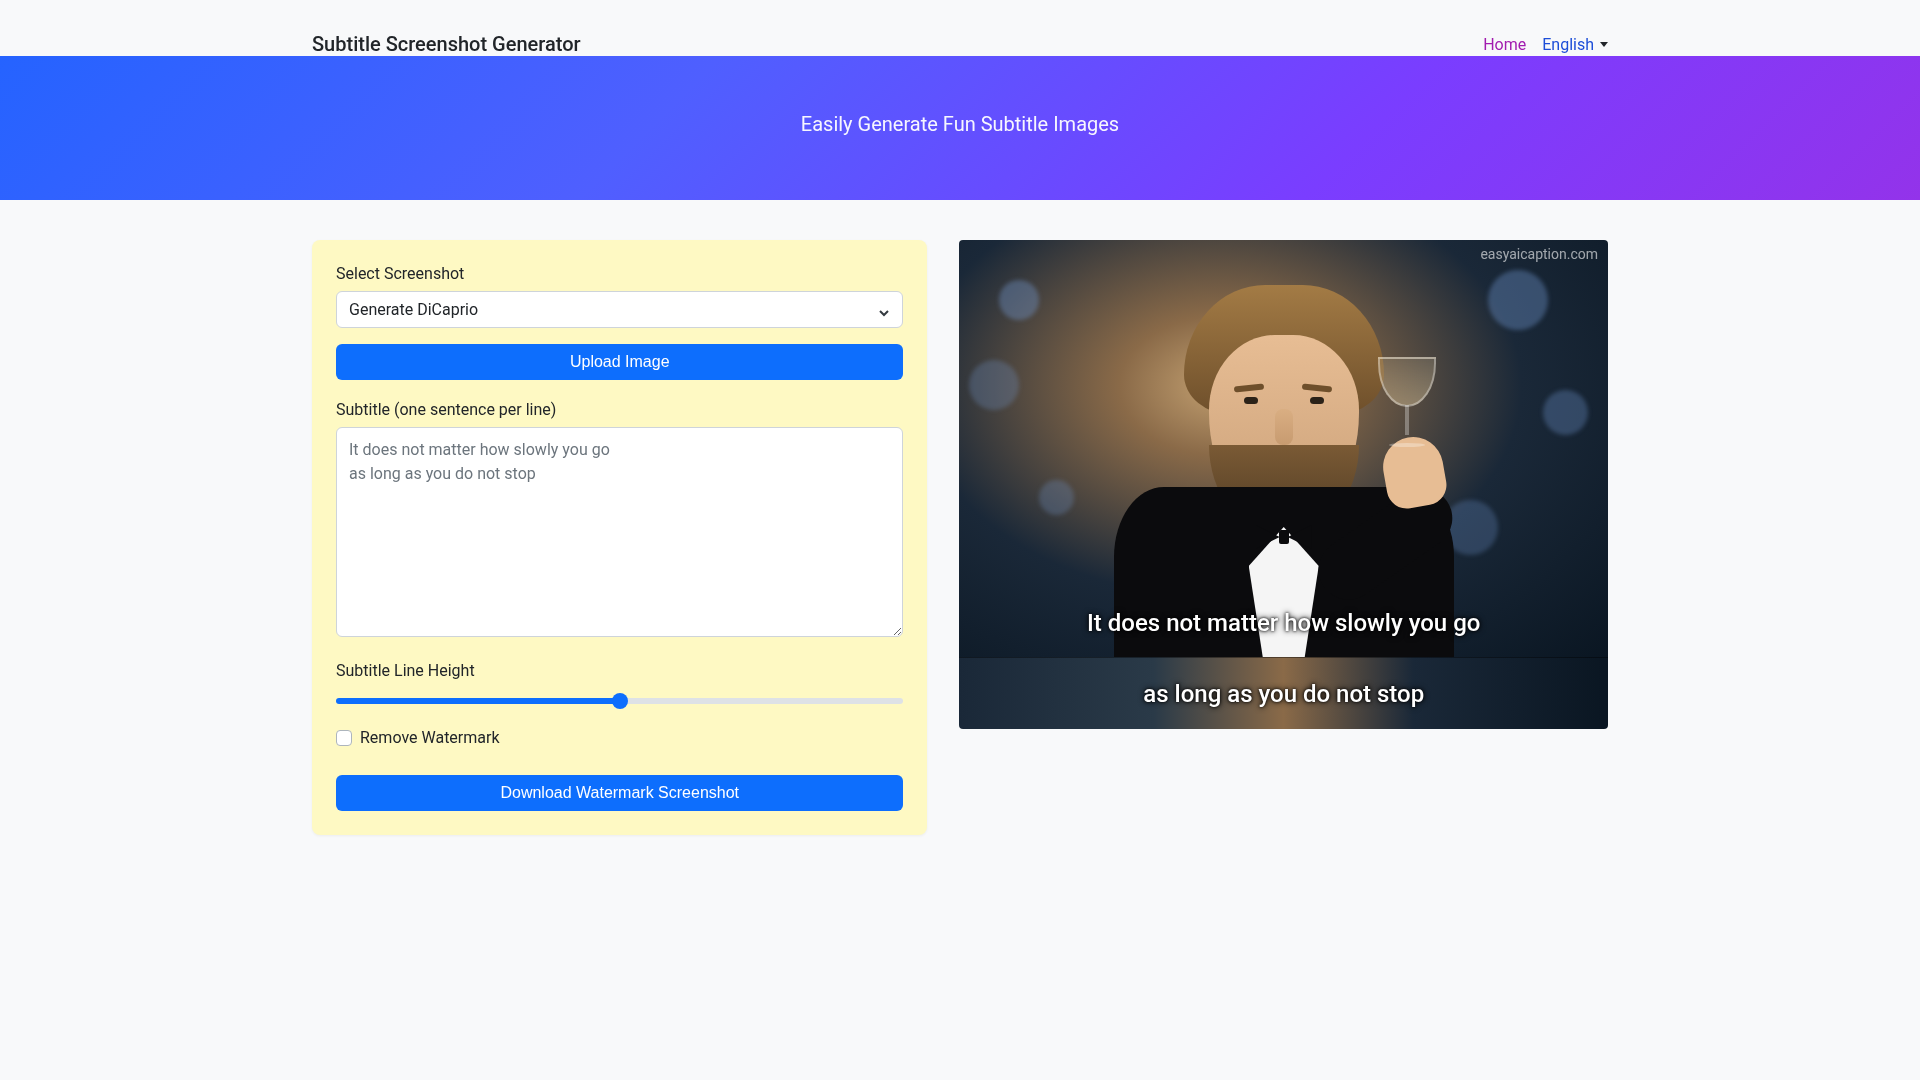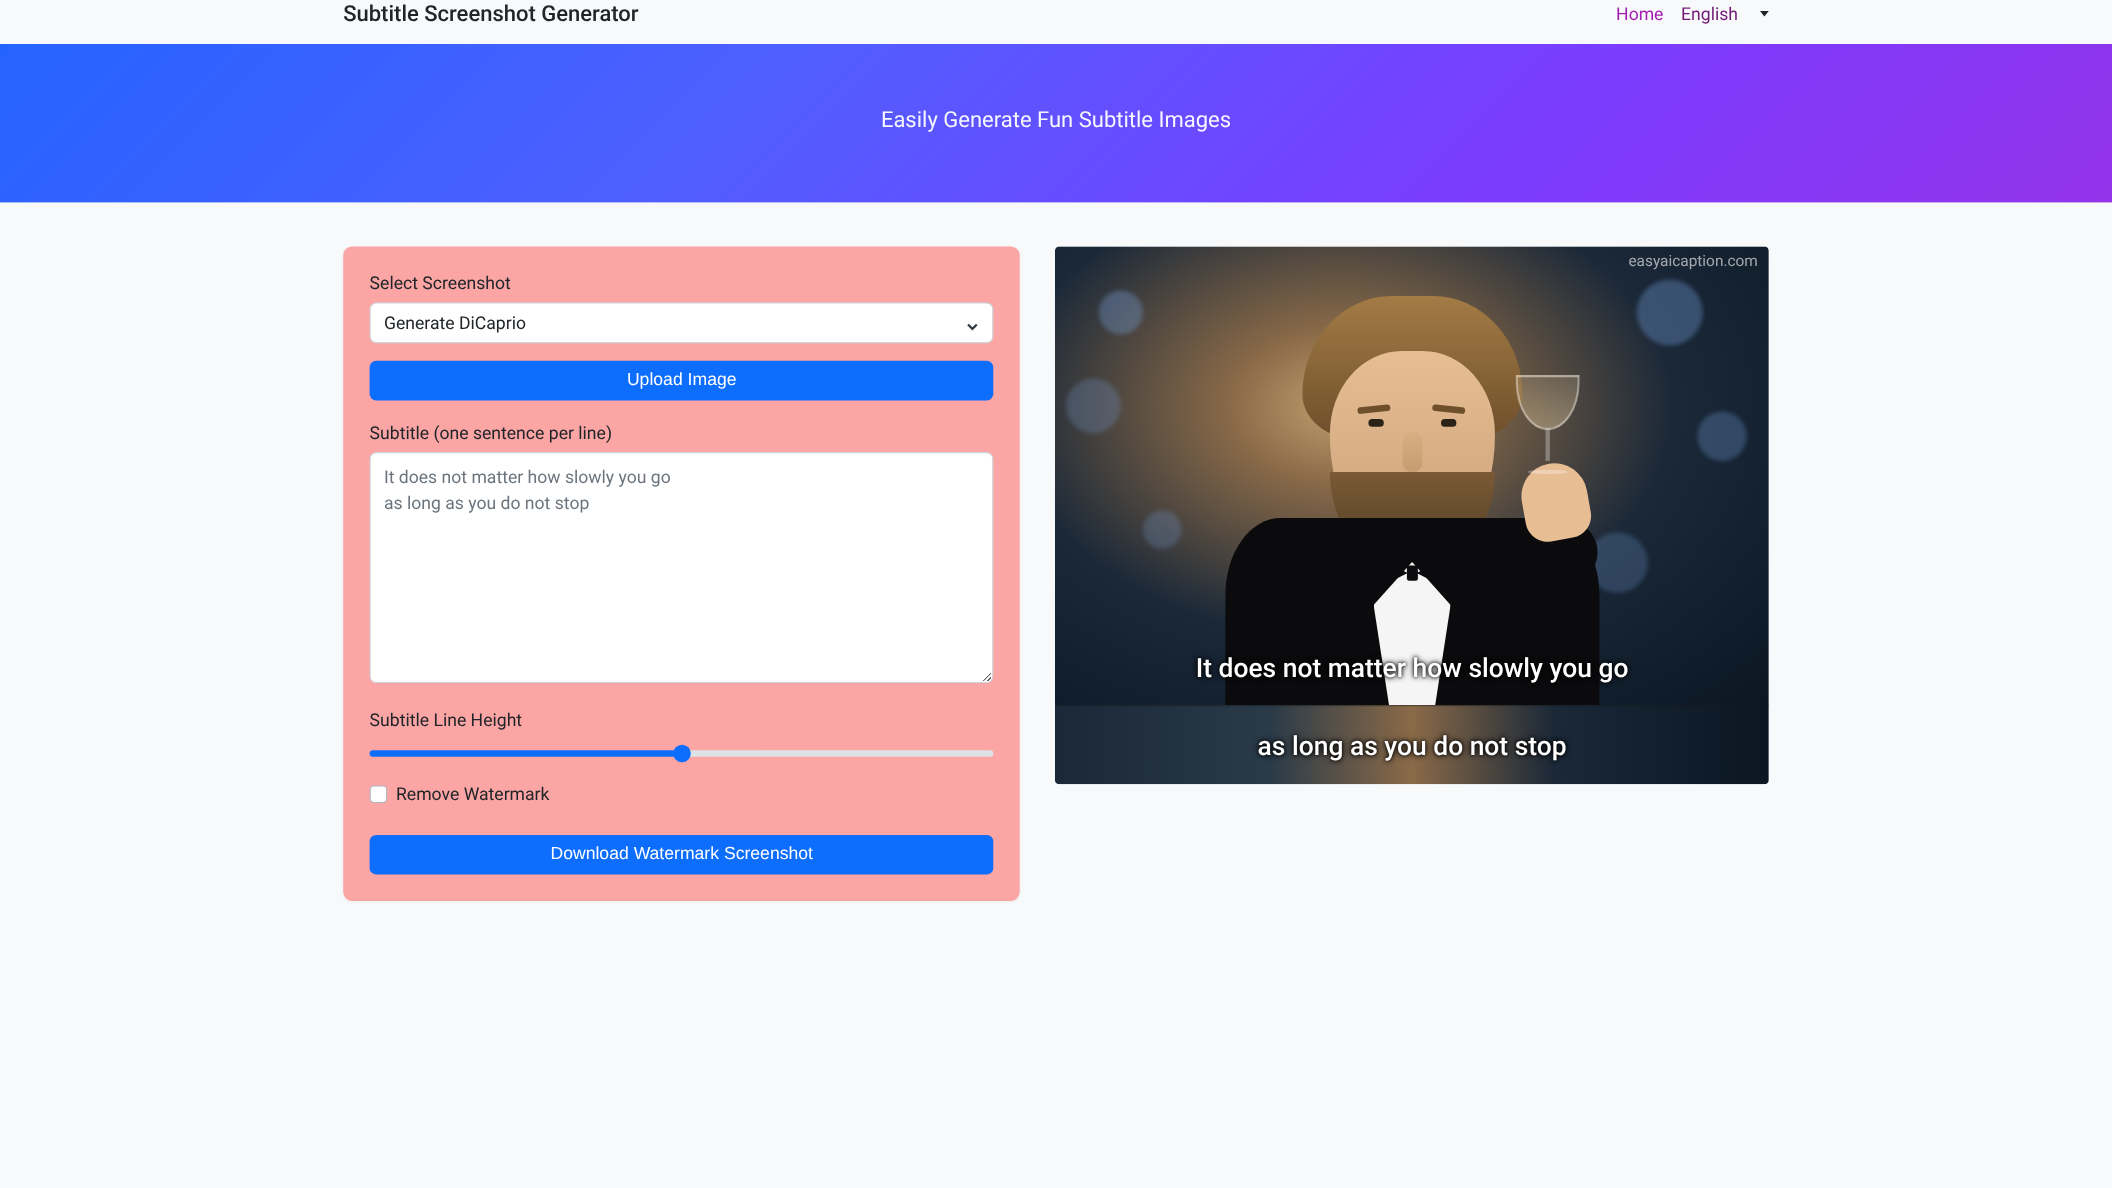--- a/index.html
+++ b/index.html
@@ -12,23 +12,23 @@
     background: #f8f9fa;
     color: #212529;
     font-size: 16px;
     width: 1920px;
     height: 1080px;
     overflow: hidden;
   }
   
   .navbar {
     display: flex;
-    align-items: flex-start;
+    align-items: flex-end;
     justify-content: space-between;
-    height: 40px;
+    height: 56px;
     padding: 0 0;
     background: #f8f9fa;
   }
   .navbar-inner {
     width: 100%;
     max-width: 1296px;
     margin: 0 auto;
     display: flex;
     align-items: center;
     justify-content: space-between;
@@ -47,22 +47,22 @@
     color: #6c757d;
     font-size: 16px;
     cursor: pointer;
   }
   .nav-link.home {
     color: #a21caf;
   }
   .nav-dropdown {
     display: flex;
     align-items: center;
-    gap: 18px;
-    color: #701a75;
+    gap: 4px;
+    color: #1d4ed8;
     cursor: pointer;
   }
   .caret-down {
     width: 0;
     height: 0;
     border-left: 4px solid transparent;
     border-right: 4px solid transparent;
     border-top: 5px solid #212529;
     margin-left: 2px;
   }
@@ -86,21 +86,21 @@
   
   .container {
     max-width: 1296px;
     margin: 0 auto;
     padding: 40px 0;
     display: flex;
     gap: 32px;
     align-items: flex-start;
   }
   .card {
-    background: #fca5a5;
+    background: #fef9c3;
     border-radius: 8px;
     padding: 24px;
     box-shadow: 0 1px 3px rgba(0,0,0,0.05);
   }
   .form-card {
     width: 622px;
   }
   .form-label {
     font-size: 16px;
     color: #212529;

